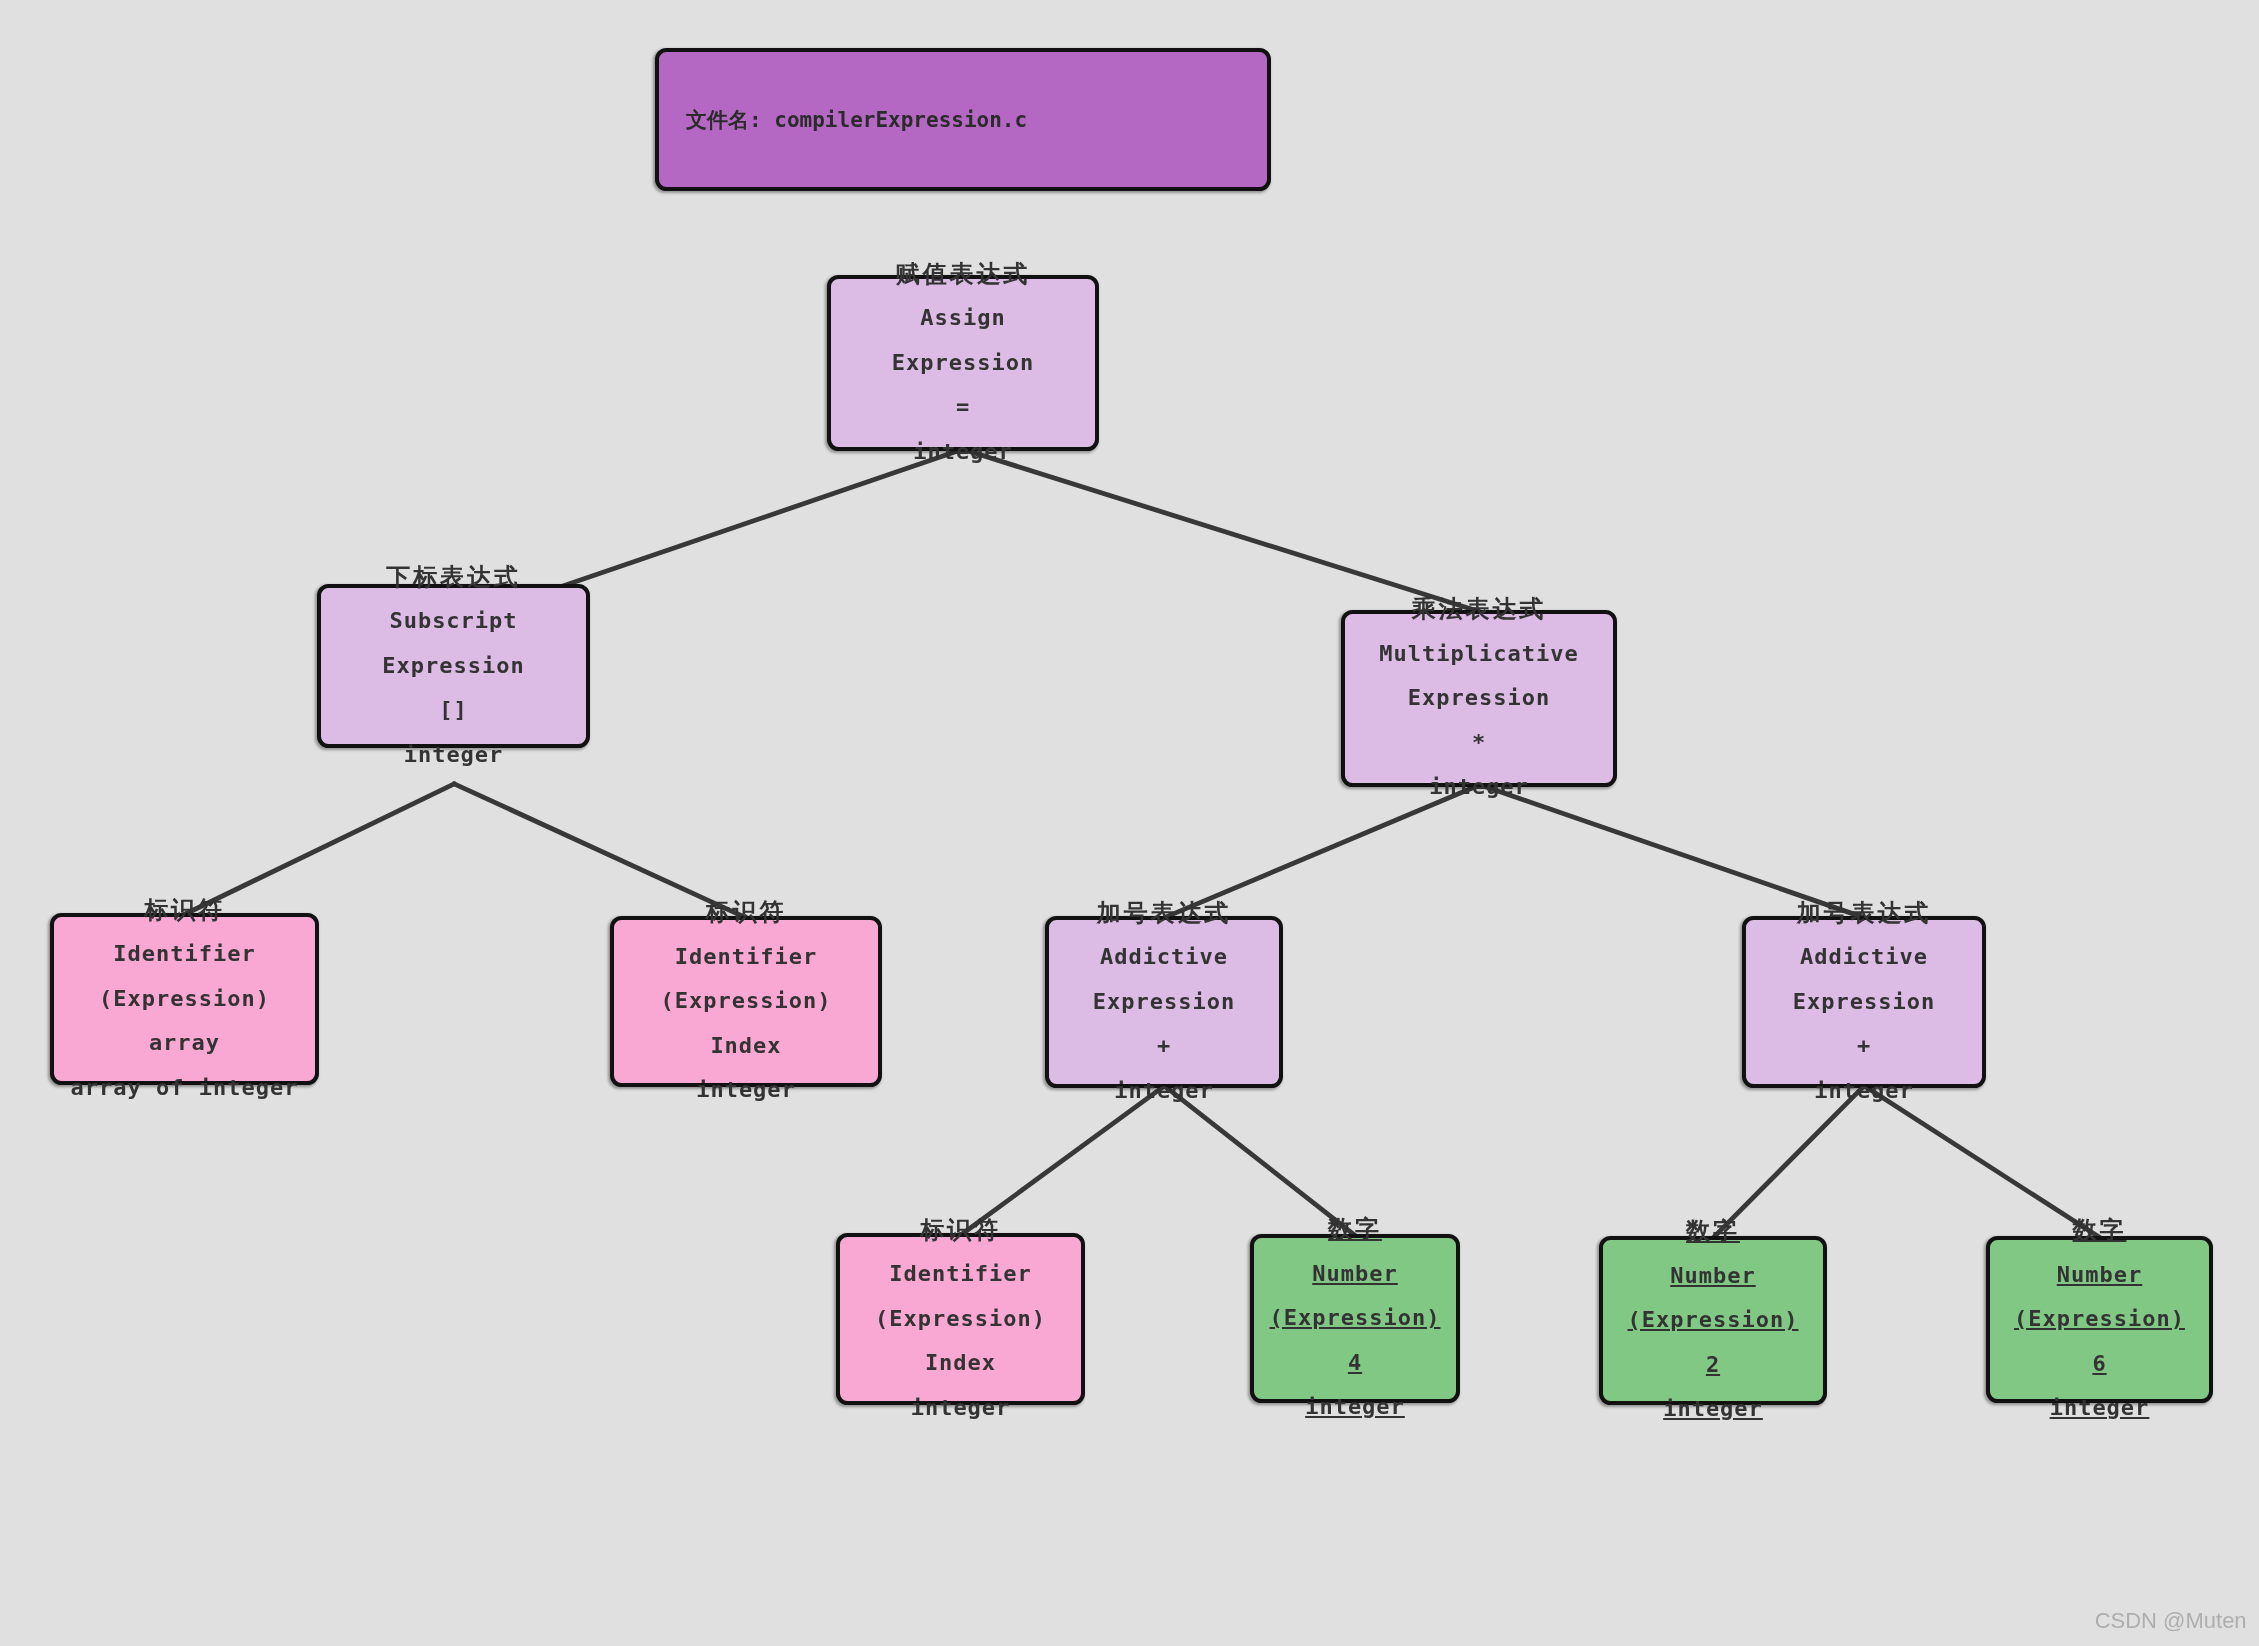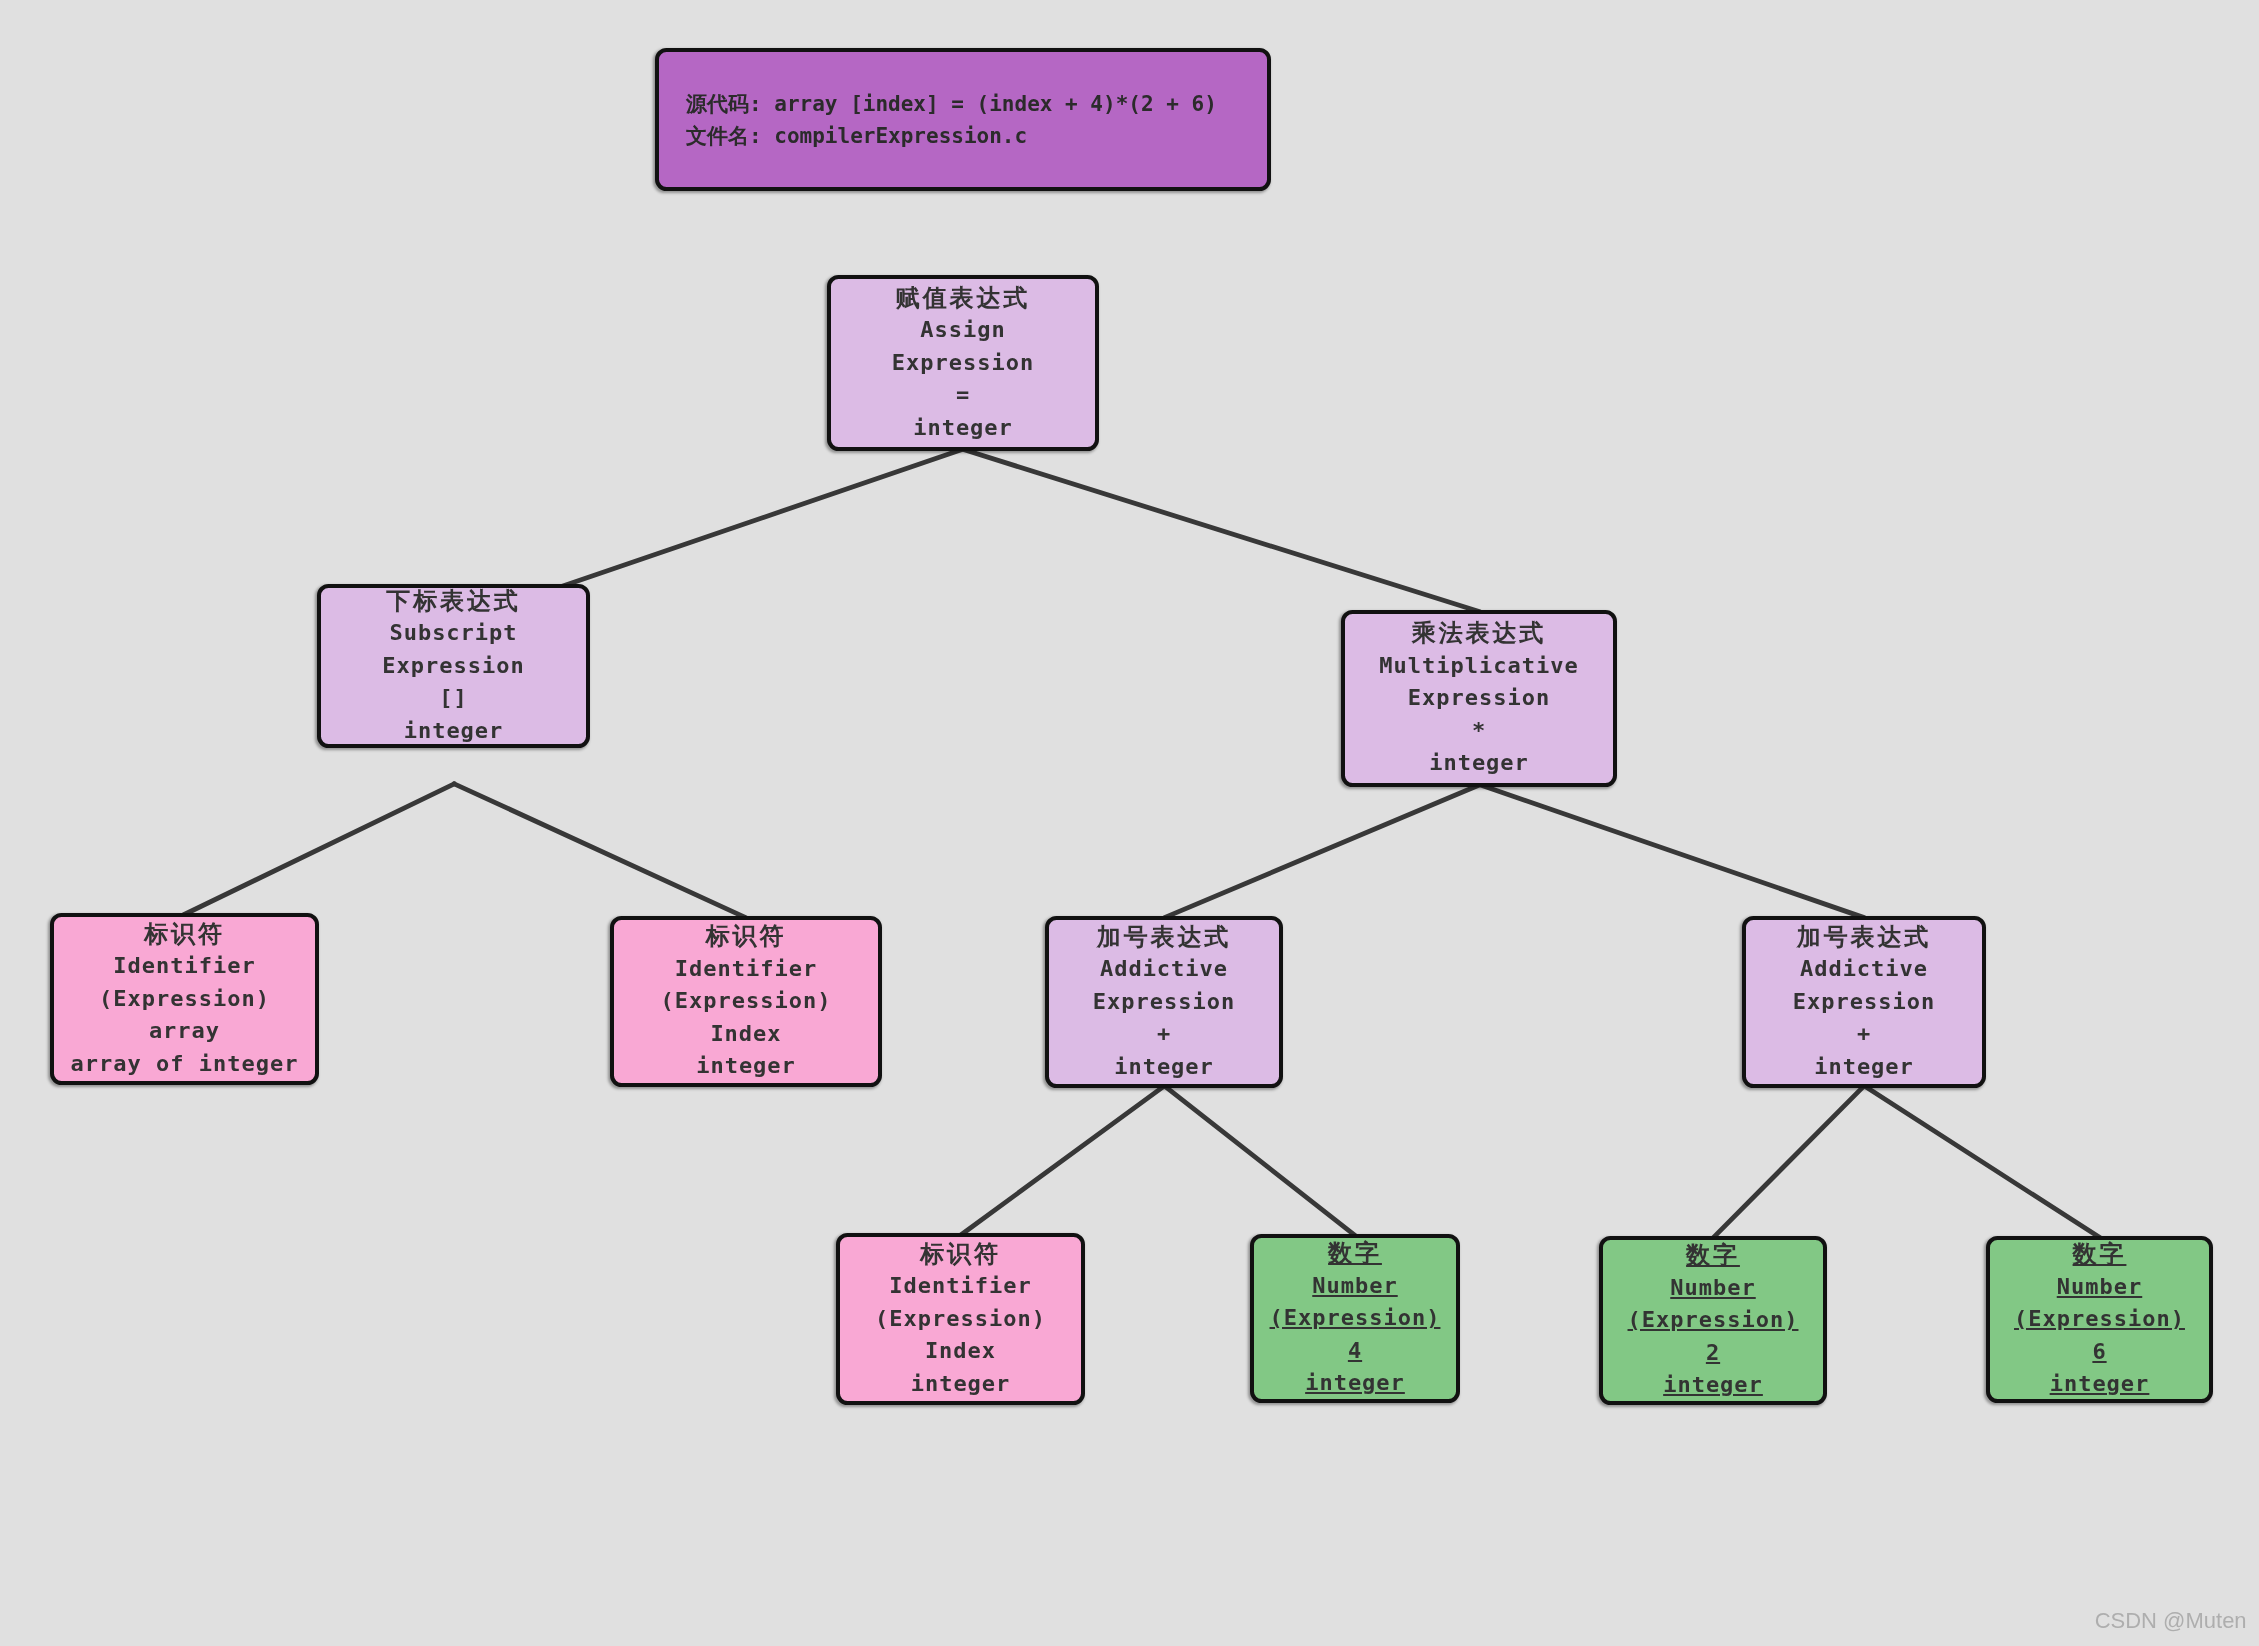--- a/index.html
+++ b/index.html
@@ -51,20 +51,21 @@
     flex-direction: column;
     justify-content: center;
     align-items: center;
     text-align: center;
     color: #333333;
     font-size: 22px;
     font-weight: bold;
     line-height: 32.5px;
     letter-spacing: 1px;
     white-space: nowrap;
+    gap: 12px;
   }
   .node .ln { display: block; }
   .node .zh { font-size: 24px; letter-spacing: 2.9px; }
   .lavender { background: #dcbbe5; }
   .yellow   { background: #f9a8d4; }
   .green    { background: #82c885; text-decoration: underline; }
 
   .n0  { left: 827px;  top: 275px;  width: 272px; height: 176px; }
   .n1  { left: 317px;  top: 584px;  width: 273px; height: 164px; }
   .n2  { left: 1341px; top: 610px;  width: 276px; height: 177px; }
@@ -109,21 +110,20 @@
     <line x1="475" y1="820" x2="780" y2="960"></line>
     <line x1="1548" y1="821" x2="1218" y2="960"></line>
     <line x1="1548" y1="821" x2="1950" y2="960"></line>
     <line x1="1218" y1="1136" x2="1005" y2="1292"></line>
     <line x1="1218" y1="1136" x2="1418" y2="1293"></line>
     <line x1="1950" y1="1136" x2="1792" y2="1295"></line>
     <line x1="1950" y1="1136" x2="2197" y2="1295"></line>
   </svg>
 
   <div class="box source-box">
-    <div class="ln">源代码: array [index] = (index + 4)*(2 + 6)</div>
     <div class="ln">文件名: compilerExpression.c</div>
   </div>
 
   <div class="box node lavender n0">
     <div class="ln zh">赋值表达式</div>
     <div class="ln">Assign</div>
     <div class="ln">Expression</div>
     <div class="ln">=</div>
     <div class="ln">integer</div>
   </div>

